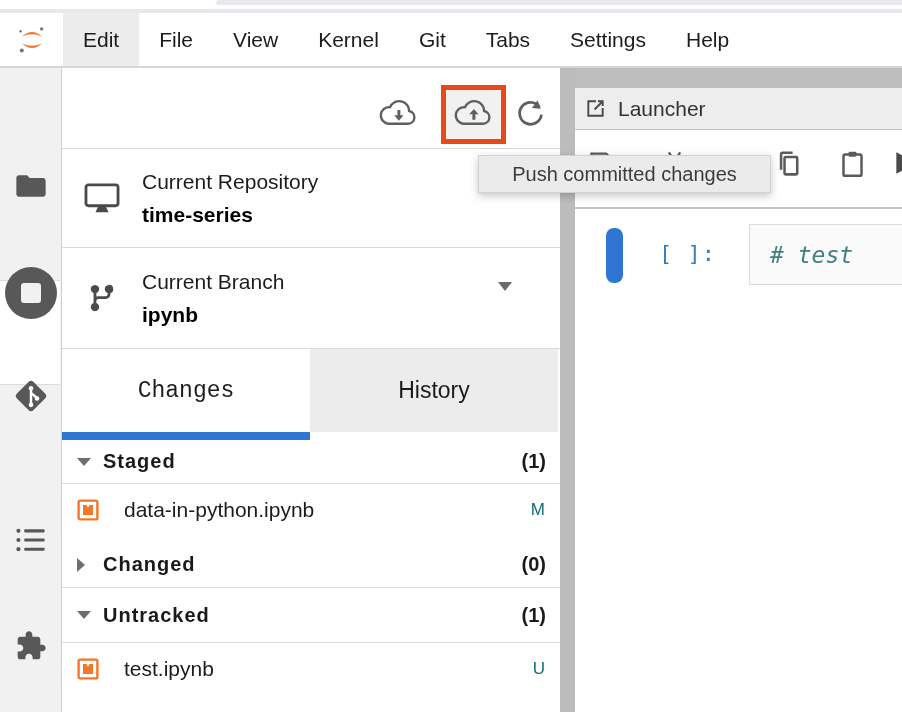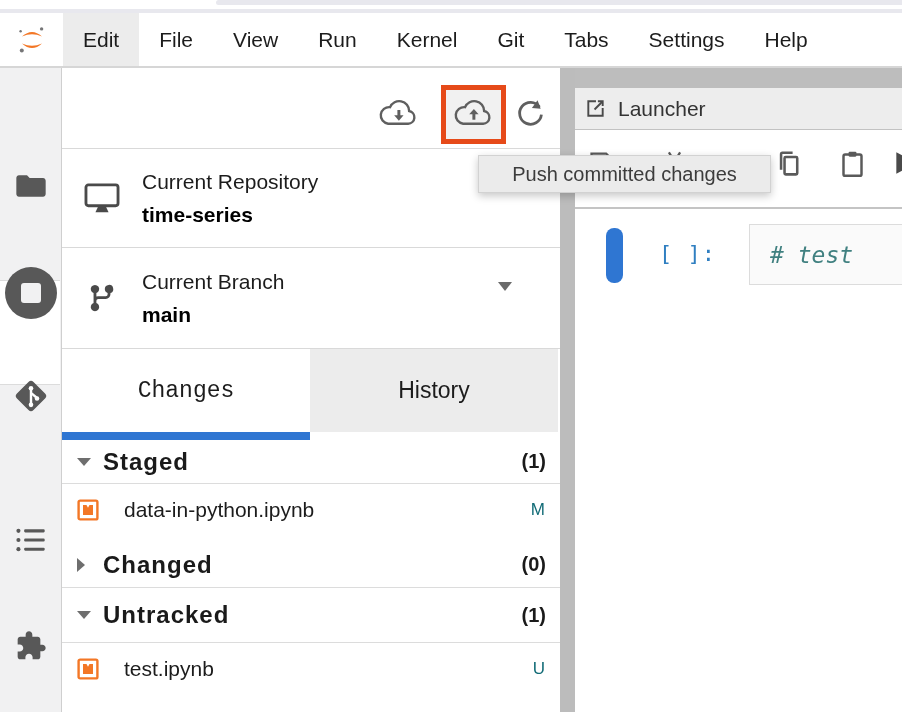--- a/index.html
+++ b/index.html
@@ -48,21 +48,21 @@
     border-left:7px solid transparent; border-right:7px solid transparent; border-top:9px solid #6b6b6b; }
 
   .tabs { height:91px; position:relative; display:flex; }
   .tab { height:83px; display:flex; align-items:center; justify-content:center; font-size:23px; color:#1c1c1c; }
   .tab.changes { width:248px; background:#fff;font-family:Liberation Mono, monospace; }
   .tab.history { width:248px; background:#ececec; }
   .tab-underline { position:absolute; left:0; top:83px; width:248px; height:8px; background:#2f76d2; }
 
   .sec-header { display:flex; align-items:center; padding:0 14px 0 15px; }
   .sec-header .caret-box { width:26px; display:flex; }
-  .sec-label { font-size:24px; font-weight:bold; letter-spacing:1px; color:#1a1a1a; }
+  .sec-label { font-size:20px; font-weight:bold; letter-spacing:1px; color:#1a1a1a; }
   .sec-count { margin-left:auto; font-size:20px; font-weight:bold; color:#1a1a1a; }
   .caret-down { width:0; height:0; border-left:7px solid transparent; border-right:7px solid transparent;
     border-top:8px solid #6e6e6e; }
   .caret-right { width:0; height:0; border-top:7px solid transparent; border-bottom:7px solid transparent;
     border-left:8px solid #6e6e6e; }
   .hdr-staged { height:44px; border-bottom:1.5px solid #dcdcdc; }
   .hdr-changed { height:46px; border-bottom:1.5px solid #dcdcdc; margin-top:6px; }
   .hdr-untracked { height:55px; border-bottom:1.5px solid #dcdcdc; }
 
   .file-row { height:52px; display:flex; align-items:center; padding:0 15px 0 14px; }
@@ -107,21 +107,20 @@
   <svg class="logo" viewBox="0 0 30 30">
     <path d="M5 11.6 Q15 2.5 25 11.6 Q15 6.8 5 11.6 Z" fill="#f37726"></path>
     <path d="M5 18.4 Q15 27.5 25 18.4 Q15 23.2 5 18.4 Z" fill="#f37726"></path>
     <circle cx="3.6" cy="6.2" r="1.2" fill="#767677"></circle>
     <circle cx="24.6" cy="3.9" r="1.7" fill="#767677"></circle>
     <circle cx="4.8" cy="25.6" r="2" fill="#767677"></circle>
   </svg>
   <div class="menu-item active">Edit</div>
   <div class="menu-item">File</div>
   <div class="menu-item">View</div>
-  <div class="menu-item">Run</div>
   <div class="menu-item">Kernel</div>
   <div class="menu-item">Git</div>
   <div class="menu-item">Tabs</div>
   <div class="menu-item">Settings</div>
   <div class="menu-item">Help</div>
 </div>
 
 <div class="abs sidebar">
   <div class="sb-active-bg"></div>
 
@@ -212,21 +211,21 @@
   </div>
 
   <div class="info-row branch">
     <div class="info-icon">
       <svg width="30" height="34" viewBox="0 0 16 16">
         <path d="M9.5 3.25a2.25 2.25 0 1 1 3 2.122V6A2.5 2.5 0 0 1 10 8.5H6a1 1 0 0 0-1 1v1.128a2.251 2.251 0 1 1-1.5 0V5.372a2.25 2.25 0 1 1 1.5 0v1.836A2.5 2.5 0 0 1 6 7h4a1 1 0 0 0 1-1v-.628A2.25 2.25 0 0 1 9.5 3.25z" fill="#4a4a4a"></path>
       </svg>
     </div>
     <div class="info-text">
       <span class="info-label">Current Branch</span>
-      <span class="info-value">main</span>
+      <span class="info-value">ipynb</span>
     </div>
     <div class="dd-caret"></div>
   </div>
 
   <div class="tabs">
     <div class="tab changes">Changes</div>
     <div class="tab history">History</div>
     <div class="tab-underline"></div>
   </div>
 

